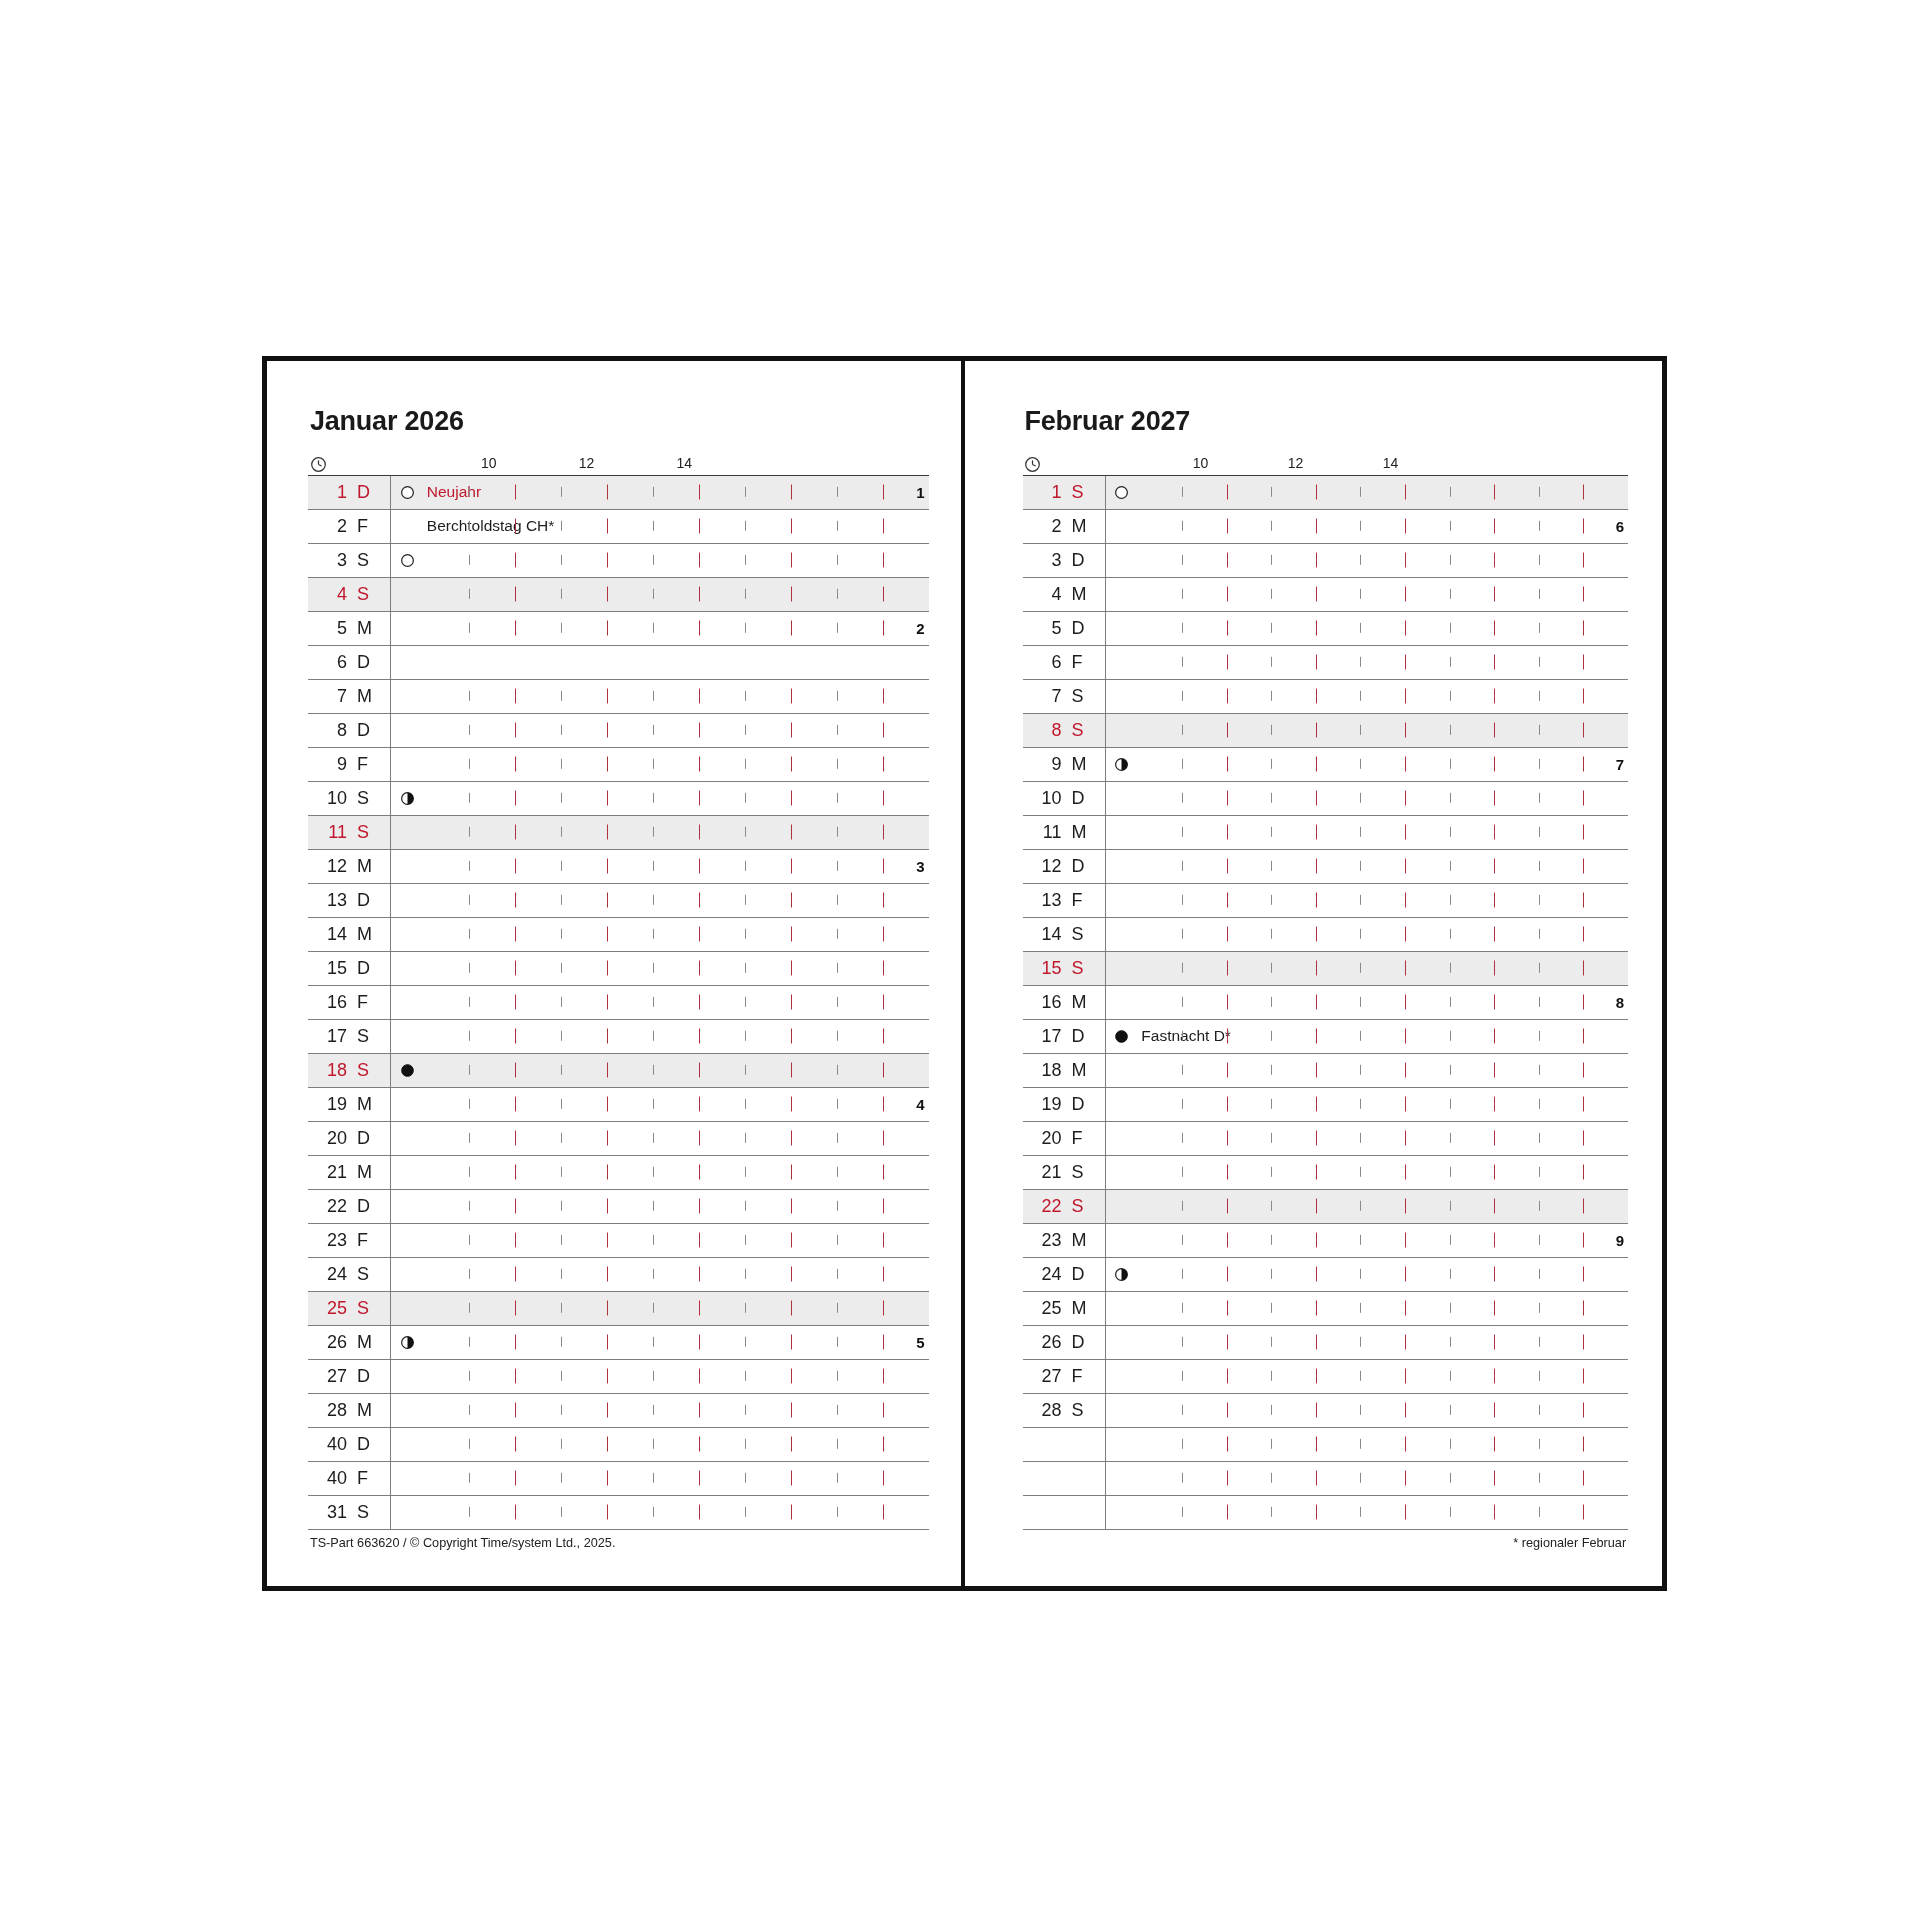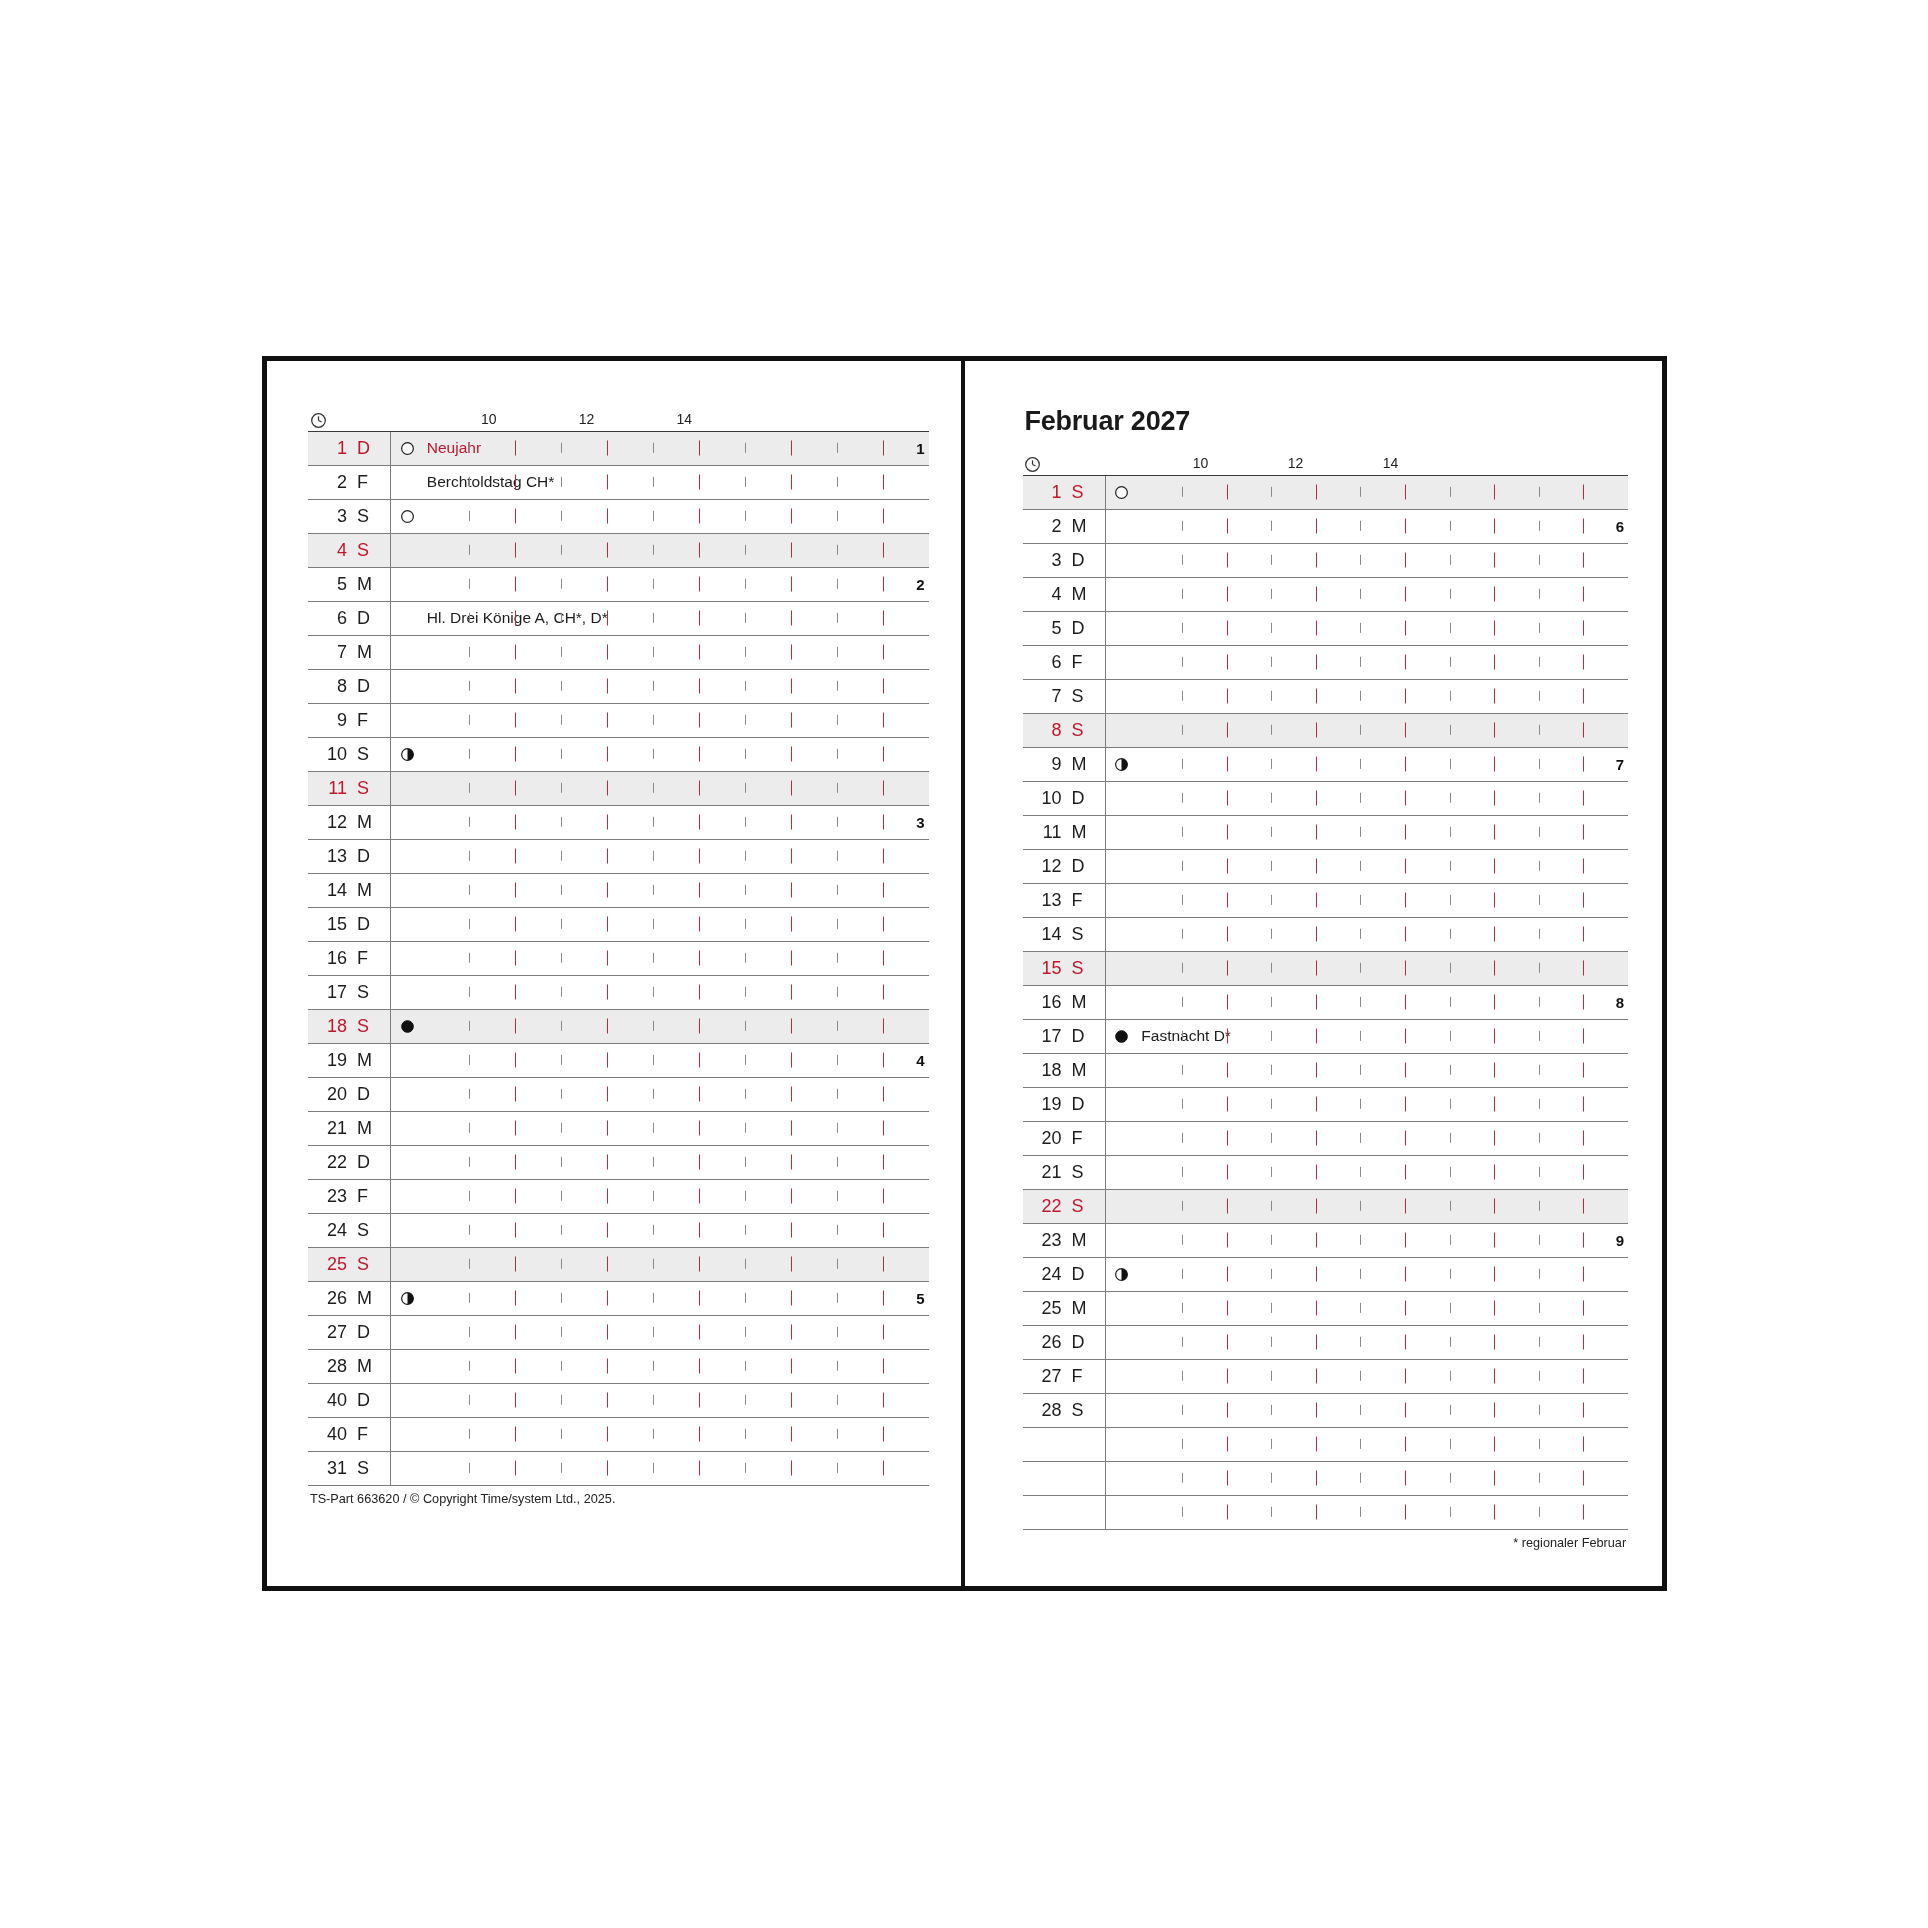--- a/index.html
+++ b/index.html
@@ -182,20 +182,21 @@
   .moon-glyph { display: block; }
 </style>
 </head>
 <body>
 
 <div class="page">
   <div class="planner">
 
     <div class="spread-half left">
       <div class="inner">
+        <div class="month-title">Januar 2026</div>
         <div class="grid">
           <div class="ruler">
             <span class="ruler-clock">
               <svg width="17" height="17" viewBox="0 0 18 18">
                 <circle cx="9" cy="9" r="7.2" fill="none" stroke="#333" stroke-width="1.3"></circle>
                 <line x1="9" y1="9" x2="9" y2="4.6" stroke="#333" stroke-width="1.3"></line>
                 <line x1="9" y1="9" x2="12.2" y2="10.6" stroke="#333" stroke-width="1.3"></line>
               </svg>
             </span>
             <div class="ruler-scale">
@@ -321,35 +322,20 @@
                   </div>
                   <span class="weeknum">2</span>
                 </div>
               </div>
               <div class="row">
                 <div class="daycell">
                   <span class="daynum">6</span>
                   <span class="dayletter">D</span>
                 </div>
                 <div class="moon"></div>
-                <div class="content">
-                  <div class="ticks">
-                    <div class="tick" style="left: 9.09091%;"></div>
-                    <div class="tick major" style="left: 18.1818%;"></div>
-                    <div class="tick" style="left: 27.2727%;"></div>
-                    <div class="tick major" style="left: 36.3636%;"></div>
-                    <div class="tick" style="left: 45.4545%;"></div>
-                    <div class="tick major" style="left: 54.5455%;"></div>
-                    <div class="tick" style="left: 63.6364%;"></div>
-                    <div class="tick major" style="left: 72.7273%;"></div>
-                    <div class="tick" style="left: 81.8182%;"></div>
-                    <div class="tick major" style="left: 90.9091%;"></div>
-                  </div>
-                  <span class="note">Hl. Drei Könige A, CH*, D*</span>
-                </div>
               </div>
               <div class="row">
                 <div class="daycell">
                   <span class="daynum">7</span>
                   <span class="dayletter">M</span>
                 </div>
                 <div class="moon"></div>
                 <div class="content">
                   <div class="ticks">
                     <div class="tick" style="left: 9.09091%;"></div>

